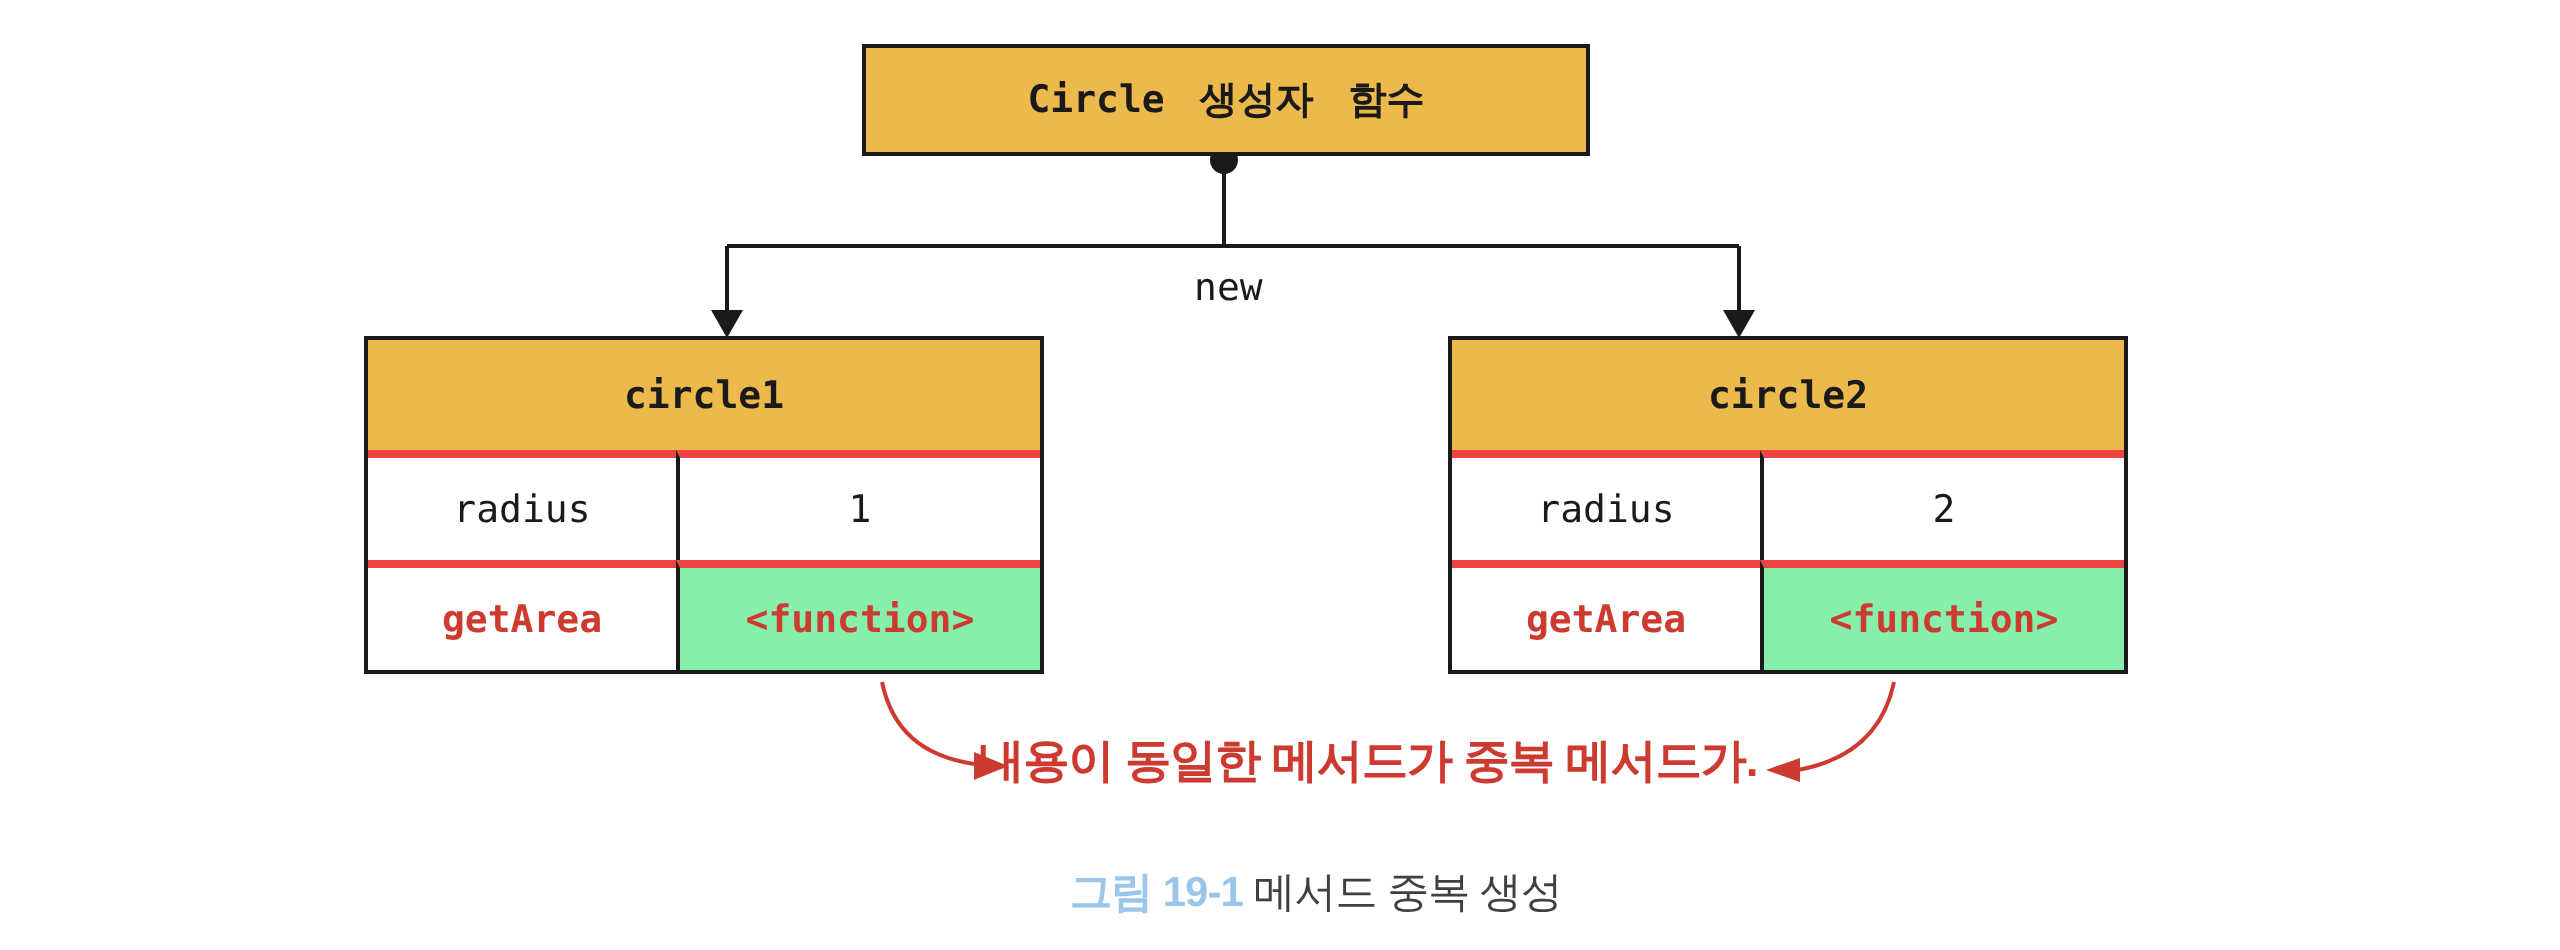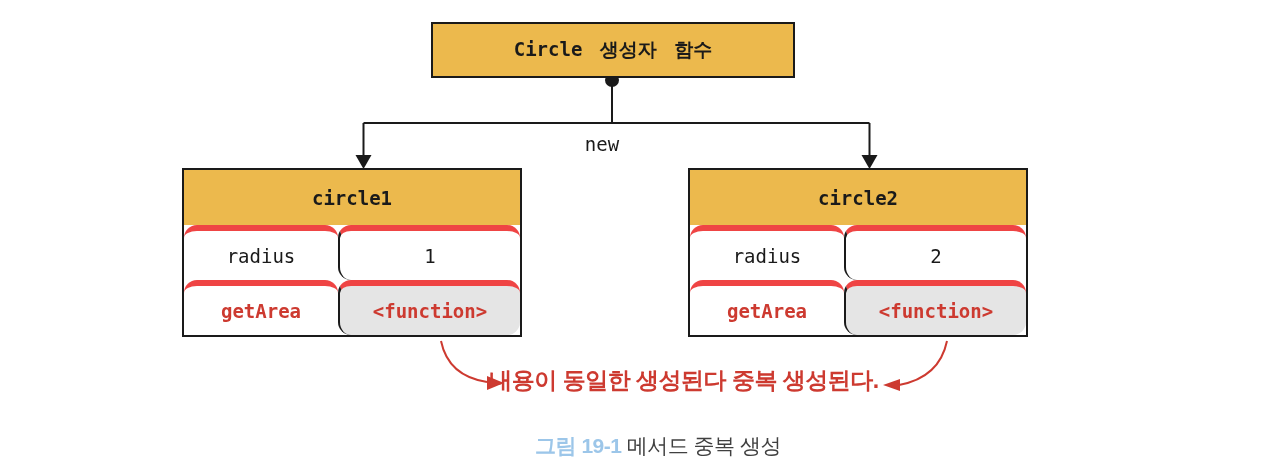--- a/index.html
+++ b/index.html
@@ -34,64 +34,62 @@
     justify-content: center;
     font-family: "DejaVu Sans Mono", "Liberation Mono", monospace;
     font-weight: bold;
     font-size: 19px;
     word-spacing: 6px;
     z-index: 2;
   }
 
   .new-label {
     position: absolute;
-    left: 569px; top: 133px;
+    left: 597px; top: 133px;
     width: 66px;
-    text-align: center;
     font-family: "DejaVu Sans Mono", "Liberation Mono", monospace;
     font-size: 19px;
     color: #1a1a1a;
     z-index: 2;
   }
 
   .obj-table {
     position: absolute;
     top: 168px;
     width: 340px;
     border: 2px solid #1a1a1a;
     background: #ffffff;
     display: grid;
     grid-template-columns: 154px auto;
     grid-auto-rows: 55px;
     z-index: 2;
     font-family: "DejaVu Sans Mono", "Liberation Mono", monospace;
     font-size: 19px;
   }
   .obj-table.left  { left: 182px; }
-  .obj-table.right { left: 688px; }
+  .obj-table.right { left: 724px; }
 
   .obj-header {
     grid-column: 1 / 3;
     background: #ECB94D;
     display: flex;
     align-items: center;
     justify-content: center;
     font-weight: bold;
   }
   .cell {
     display: flex;
     align-items: center;
     justify-content: center;
-    border-top: 6px solid #ef4444;
+    border-top: 4px solid #ef4444;
     background: #ffffff;
-    border-radius: 13px;
   }
   .cell.val { border-left: 2px solid #1a1a1a; }
   .cell.red { color: #CD3A30; font-weight: bold; }
-  .cell.pink { background: #e5e5e5; }
+  .cell.pink { background: #86efac; }
 
   .annotation {
     position: absolute;
     left: 484px; top: 365px;
     width: 400px;
     text-align: center;
     color: #CD3A30;
     font-weight: bold;
     font-size: 23px;
     letter-spacing: -0.5px;
@@ -150,20 +148,20 @@
   </div>
 
   <div class="obj-table right">
     <div class="obj-header">circle2</div>
     <div class="cell key">radius</div>
     <div class="cell val">2</div>
     <div class="cell key red">getArea</div>
     <div class="cell val red pink">&lt;function&gt;</div>
   </div>
 
-  <div class="annotation">내용이 동일한 생성된다 중복 생성된다.</div>
+  <div class="annotation">내용이 동일한 메서드가 중복 메서드가.</div>
 
   <div class="caption">
     <span class="fig-label">그림 19-1</span>
     <span class="fig-text">메서드 중복 생성</span>
   </div>
 
 </div>
 
 </body></html>

